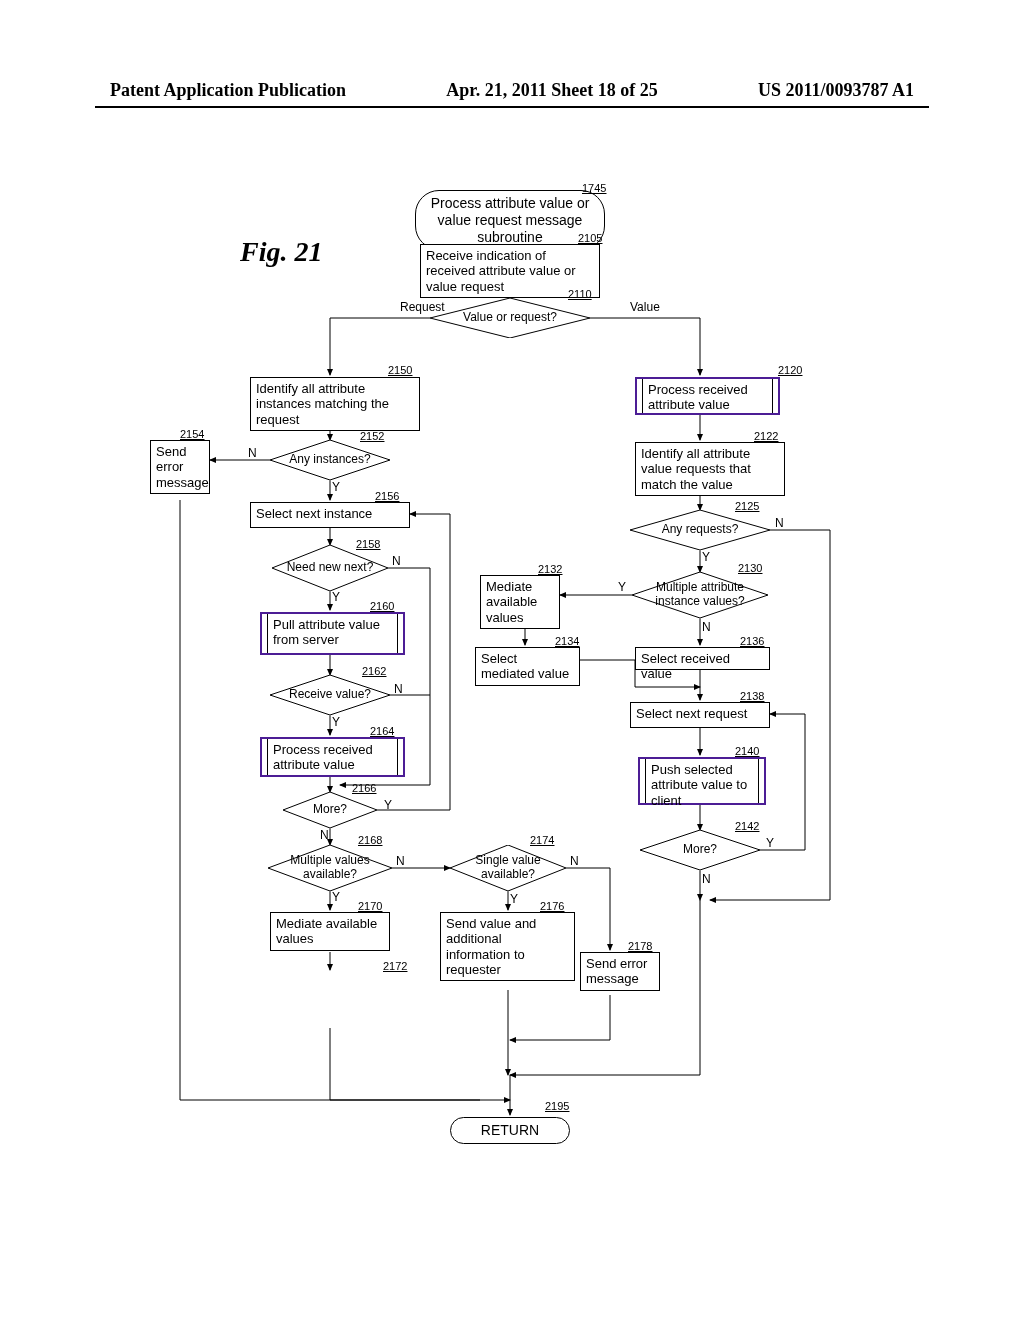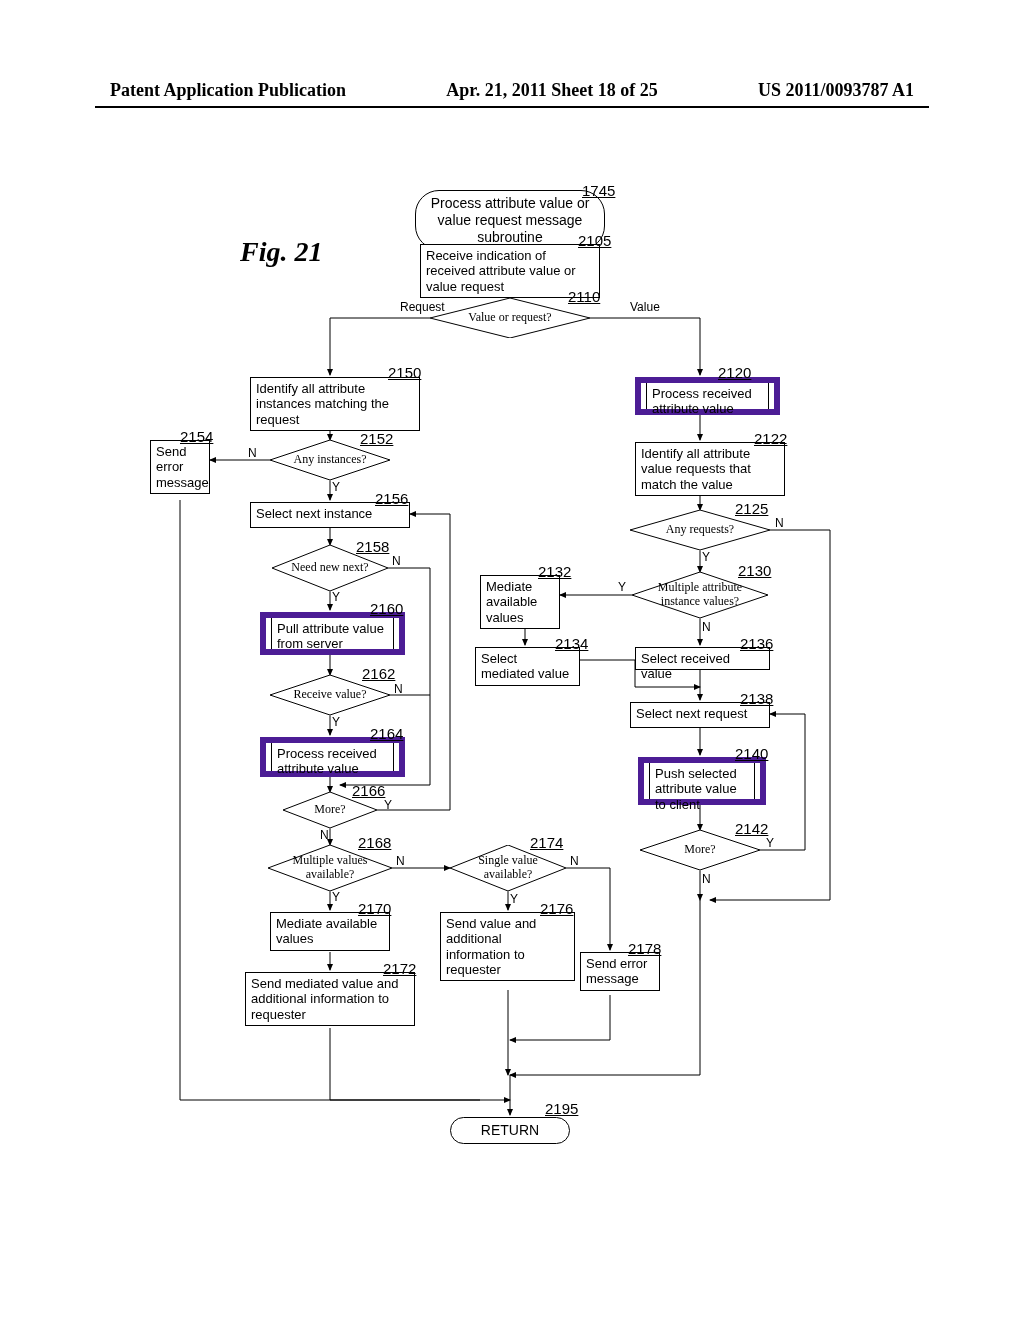--- a/index.html
+++ b/index.html
@@ -56,21 +56,21 @@
     border: 1px solid #000;
     background: #fff;
     font-size: 13px;
     padding: 3px 5px;
     box-sizing: border-box;
     line-height: 1.18;
     font-family: Arial, sans-serif;
   }
   .subbox {
     position: absolute;
-    border: 6px solid #4c1d95;
+    border: 2px solid #4c1d95;
     background: #fff;
     font-size: 13px;
     box-sizing: border-box;
     line-height: 1.18;
     font-family: Arial, sans-serif;
   }
   .subbox-inner {
     position: absolute;
     top: 0; bottom: 0;
     left: 5px; right: 5px;
@@ -86,40 +86,40 @@
     background: #fff;
     font-size: 14px;
     padding: 4px 6px;
     box-sizing: border-box;
     text-align: center;
     line-height: 1.2;
     font-family: Arial, sans-serif;
   }
   .diamond {
     position: absolute;
-    font-family: Liberation Serif, serif;
+    font-family: Liberation Sans, sans-serif;
   }
   .diamond svg {
     position: absolute;
     top: 0;
     left: 0;
   }
   .diamond-text {
     position: absolute;
     top: 50%;
     left: 50%;
     transform: translate(-50%, -50%);
     font-size: 12px;
     text-align: center;
     line-height: 1.15;
     width: 80%;
   }
   .ref {
     position: absolute;
-    font-size: 15px;
+    font-size: 11px;
     font-family: Arial, sans-serif;
     text-decoration: underline;
   }
   .edge-label {
     position: absolute;
     font-size: 12px;
     font-family: Arial, sans-serif;
   }
   svg.connectors {
     position: absolute;
@@ -263,21 +263,21 @@
         </svg>
       <div class="diamond-text">Value or request?</div>
     </div>
     <div class="ref" style="left:438px; top:108px;text-align:center;">2110</div>
     <div class="edge-label" style="left:270px; top:120px;">Request</div>
     <div class="edge-label" style="left:500px; top:120px;">Value</div>
 
     <div class="subbox" style="left:505px; top:197px; width:145px; height:38px;">
         <div class="subbox-inner"><span>Process received attribute value</span></div>
       </div>
-    <div class="ref" style="left:588px; top:184px;">2120</div>
+    <div class="ref" style="left:648px; top:184px;">2120</div>
 
     <div class="box" style="left:505px; top:262px; width:150px;"><span>Identify all attribute value requests that match the value</span></div>
     <div class="ref" style="left:624px; top:250px;">2122</div>
 
     <div class="diamond" style="left:500px; top:330px; width:140px; height:40px;">
       <svg width="140" height="40">
           <polygon points="70,0 140,20 70,40 0,20" fill="white" stroke="black"></polygon>
         </svg>
       <div class="diamond-text">Any requests?</div>
     </div>
@@ -387,21 +387,20 @@
         </svg>
       <div class="diamond-text">Multiple values available?</div>
     </div>
     <div class="ref" style="left:228px; top:654px;">2168</div>
     <div class="edge-label" style="left:202px; top:710px;">Y</div>
     <div class="edge-label" style="left:266px; top:674px;">N</div>
 
     <div class="box" style="left:140px; top:732px; width:120px;"><span>Mediate available values</span></div>
     <div class="ref" style="left:228px; top:720px;">2170</div>
 
-    <div class="box" style="left:115px; top:792px; width:170px;"><span>Send mediated value and additional information to requester</span></div>
     <div class="ref" style="left:253px; top:780px;">2172</div>
 
     <div class="diamond" style="left:320px; top:665px; width:116px; height:46px;">
       <svg width="116" height="46">
           <polygon points="58,0 116,23 58,46 0,23" fill="white" stroke="black"></polygon>
         </svg>
       <div class="diamond-text">Single value available?</div>
     </div>
     <div class="ref" style="left:400px; top:654px;">2174</div>
     <div class="edge-label" style="left:380px; top:712px;">Y</div>

